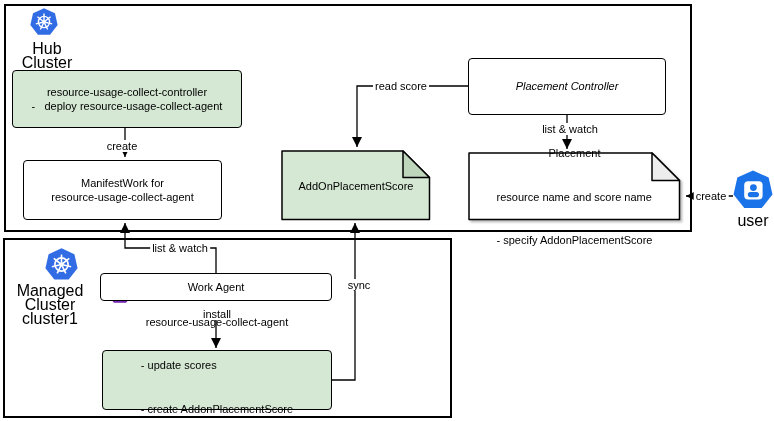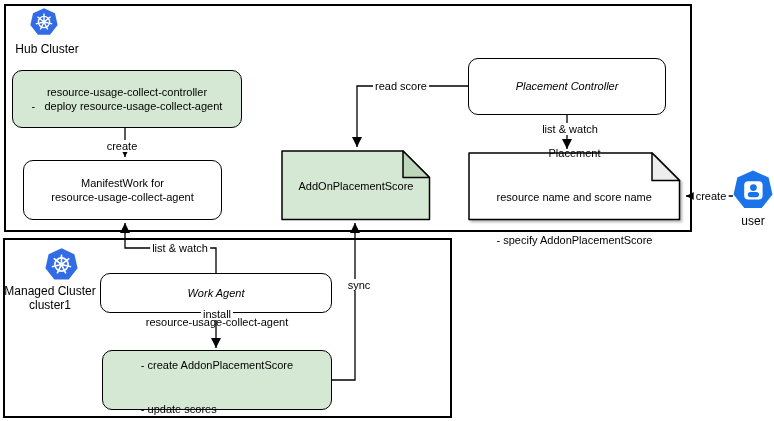--- a/index.html
+++ b/index.html
@@ -2,30 +2,30 @@
 <html><head>
 <meta charset="utf-8">
 <style>
   html,body{margin:0;padding:0;background:#fff;}
   .canvas{
     position:relative;width:774px;height:421px;background:#fff;overflow:hidden;
     font-family:"Liberation Sans","DejaVu Sans",sans-serif;color:#000;
   }
   .abs{position:absolute;}
   .cluster{position:absolute;border:2px solid #000;background:transparent;box-sizing:border-box;}
-  .box{position:absolute;box-sizing:border-box;border:1.5px solid #000;border-radius:10px;
+  .box{position:absolute;box-sizing:border-box;border:1.5px solid #000;border-radius:4px;
        background:#fff;display:flex;flex-direction:column;align-items:center;justify-content:center;
        font-size:11px;line-height:14.5px;text-align:center;}
   .box.green{background:#d5e8d4;}
   .sub{display:block;text-align:left;white-space:pre;}
   .icon-badge{position:absolute;width:28px;height:28px;}
   .icon-badge svg{width:100%;height:100%;display:block;}
   .k8s-wrap{position:absolute;}
   .k8s-wrap svg{width:100%;height:100%;display:block;}
-  .cluster-label{position:absolute;font-size:12px;line-height:14px;text-align:center;}
+  .cluster-label{position:absolute;font-size:16px;line-height:14px;text-align:center;}
   .edge-label{position:absolute;transform:translate(-50%,-50%);background:#fff;
               font-size:11px;line-height:12px;padding:0 2px;white-space:nowrap;z-index:30;}
   .note-text{position:absolute;font-size:11px;line-height:14.5px;text-align:center;z-index:25;}
   .edges{position:absolute;left:0;top:0;z-index:20;pointer-events:none;}
   .node{z-index:25;}
   .shadowed{filter:drop-shadow(2.5px 2.5px 1px #b9b9b9);}
 </style>
 </head>
 <body>
 
@@ -150,34 +150,34 @@
   <span class="k8s-wrap" style="left:45px;top:248px;width:33px;height:33px;">
       <svg>
         <use href="#sym-k8s"></use>
       </svg>
     </span>
   <div class="cluster-label" style="left:0px;top:284px;width:100px;">
     <div>Managed Cluster</div>
     <div>cluster1</div>
   </div>
 
-  <div class="box node" style="left:100px;top:273px;width:232px;height:40px;font-style:italic;">
+  <div class="box node" style="left:100px;top:273px;width:232px;height:28px;">
     <div>Work Agent</div>
   </div>
   <span class="icon-badge" style="left:106px;top:276px;">
       <svg>
         <use href="#sym-ocm"></use>
       </svg>
     </span>
 
   <div class="box green node" style="left:102px;top:350px;width:230px;height:60px;">
     <div>resource-usage-collect-agent</div>
     <div class="sub" style="margin:0 auto;width:max-content;">
+      <div>- update scores</div>
       <div>- create AddonPlacementScore</div>
-      <div>- update scores</div>
     </div>
   </div>
 
   <div class="edge-label" style="left:122px;top:146px;">create</div>
   <div class="edge-label" style="left:401px;top:86px;">read score</div>
   <div class="edge-label" style="left:570px;top:129px;">list &amp; watch</div>
   <div class="edge-label" style="left:711px;top:196px;">create</div>
   <div class="edge-label" style="left:180px;top:248px;">list &amp; watch</div>
   <div class="edge-label" style="left:217px;top:314px;">install</div>
   <div class="edge-label" style="left:359px;top:285px;">sync</div>

